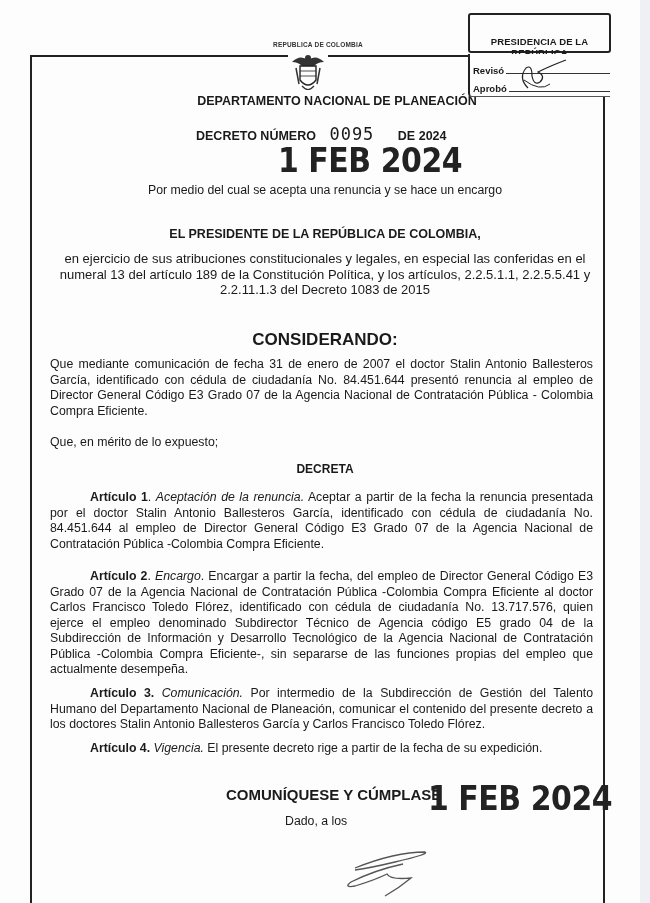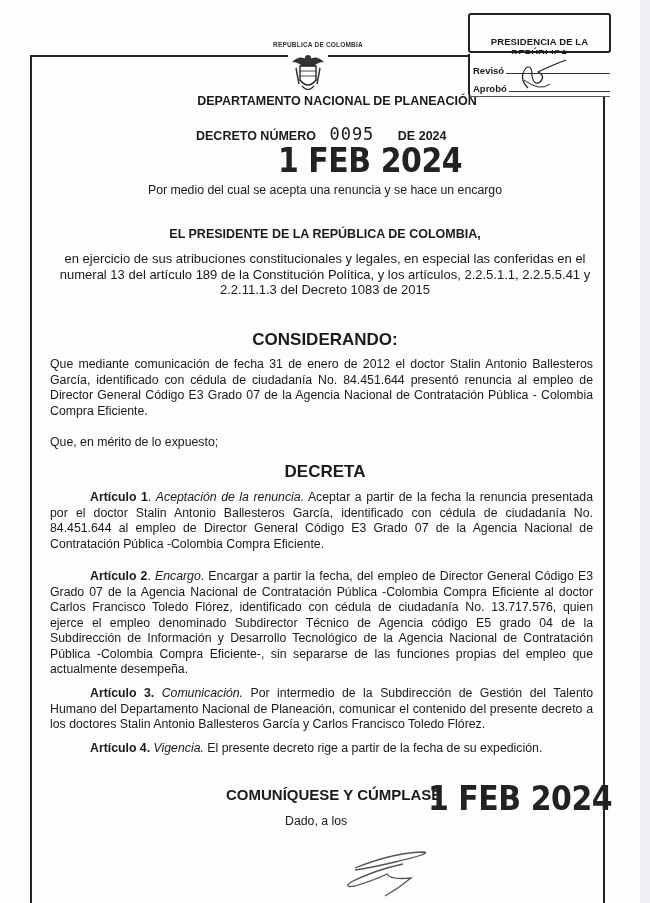--- a/index.html
+++ b/index.html
@@ -59,21 +59,21 @@
   .date-top { position: absolute; left: 278px; top: 140px; font-size: 34px; transform: scaleX(0.88); transform-origin: left; }
   .subject { position: absolute; left: 0; width: 650px; top: 183px; text-align: center; font-size: 12.3px; }
   .president { position: absolute; left: 0; width: 650px; top: 227px; text-align: center; font-size: 12.5px; font-weight: bold; }
   .preamble { position: absolute; left: 55px; width: 540px; top: 251px; text-align: center; font-size: 13px; line-height: 15.5px; }
   .considerando { position: absolute; left: 0; width: 650px; top: 330px; text-align: center; font-size: 17px; font-weight: bold; }
   .para {
     position: absolute; left: 50px; width: 543px; font-size: 12.3px; line-height: 15.5px; text-align: justify;
   }
   .p-consid { top: 357px; }
   .p-merito { top: 435px; }
-  .decreta { position: absolute; left: 0; width: 650px; top: 462px; text-align: center; font-size: 17px; font-weight: bold; }
+  .decreta { position: absolute; left: 0; width: 650px; top: 462px; text-align: center; font-size: 12px; font-weight: bold; }
   .p-art1 { top: 490px; }
   .p-art2 { top: 569px; }
   .p-art3 { top: 686px; }
   .p-art4 { top: 741px; }
   .art-label { font-weight: bold; margin-left: 40px; }
   .art-title { font-style: italic; }
   .comuniquese { position: absolute; left: 226px; top: 786px; font-size: 15px; font-weight: bold; }
   .date-bottom { position: absolute; left: 428px; top: 778px; font-size: 34px; transform: scaleX(0.88); transform-origin: left; }
   .dado { position: absolute; left: 285px; top: 814px; font-size: 12.3px; }
   .signature { position: absolute; left: 315px; top: 840px; width: 150px; height: 63px; }
@@ -124,21 +124,21 @@
   <span>DE 2024</span>
 </div>
 <div class="date-stamp date-top">1 FEB 2024</div>
 
 <div class="subject">Por medio del cual se acepta una renuncia y se hace un encargo</div>
 
 <div class="president">EL PRESIDENTE DE LA REPÚBLICA DE COLOMBIA,</div>
 <div class="preamble">en ejercicio de sus atribuciones constitucionales y legales, en especial las conferidas en el numeral 13 del artículo 189 de la Constitución Política, y los artículos, 2.2.5.1.1, 2.2.5.5.41 y 2.2.11.1.3 del Decreto 1083 de 2015</div>
 
 <div class="considerando">CONSIDERANDO:</div>
-<div class="para p-consid">Que mediante comunicación de fecha 31 de enero de 2012 el doctor Stalin Antonio Ballesteros García, identificado con cédula de ciudadanía No. 84.451.644 presentó renuncia al empleo de Director General Código E3 Grado 07 de la Agencia Nacional de Contratación Pública - Colombia Compra Eficiente.</div>
+<div class="para p-consid">Que mediante comunicación de fecha 31 de enero de 2007 el doctor Stalin Antonio Ballesteros García, identificado con cédula de ciudadanía No. 84.451.644 presentó renuncia al empleo de Director General Código E3 Grado 07 de la Agencia Nacional de Contratación Pública - Colombia Compra Eficiente.</div>
 <div class="para p-merito">Que, en mérito de lo expuesto;</div>
 
 <div class="decreta">DECRETA</div>
 
 <div class="para p-art1">
   <span class="art-label">Artículo 1</span><span>. </span><span class="art-title">Aceptación de la renuncia.</span><span> Aceptar a partir de la fecha la renuncia presentada por el doctor Stalin Antonio Ballesteros García, identificado con cédula de ciudadanía No. 84.451.644 al empleo de Director General Código E3 Grado 07 de la Agencia Nacional de Contratación Pública -Colombia Compra Eficiente.</span>
 </div>
 <div class="para p-art2">
   <span class="art-label">Artículo 2</span><span>. </span><span class="art-title">Encargo</span><span>. Encargar a partir la fecha, del empleo de Director General Código E3 Grado 07 de la Agencia Nacional de Contratación Pública -Colombia Compra Eficiente al doctor Carlos Francisco Toledo Flórez, identificado con cédula de ciudadanía No. 13.717.576, quien ejerce el empleo denominado Subdirector Técnico de Agencia código E5 grado 04  de la Subdirección de Información y Desarrollo Tecnológico de la Agencia Nacional de Contratación Pública -Colombia Compra Eficiente-,  sin separarse de las funciones propias del empleo que actualmente desempeña.</span>
 </div>

